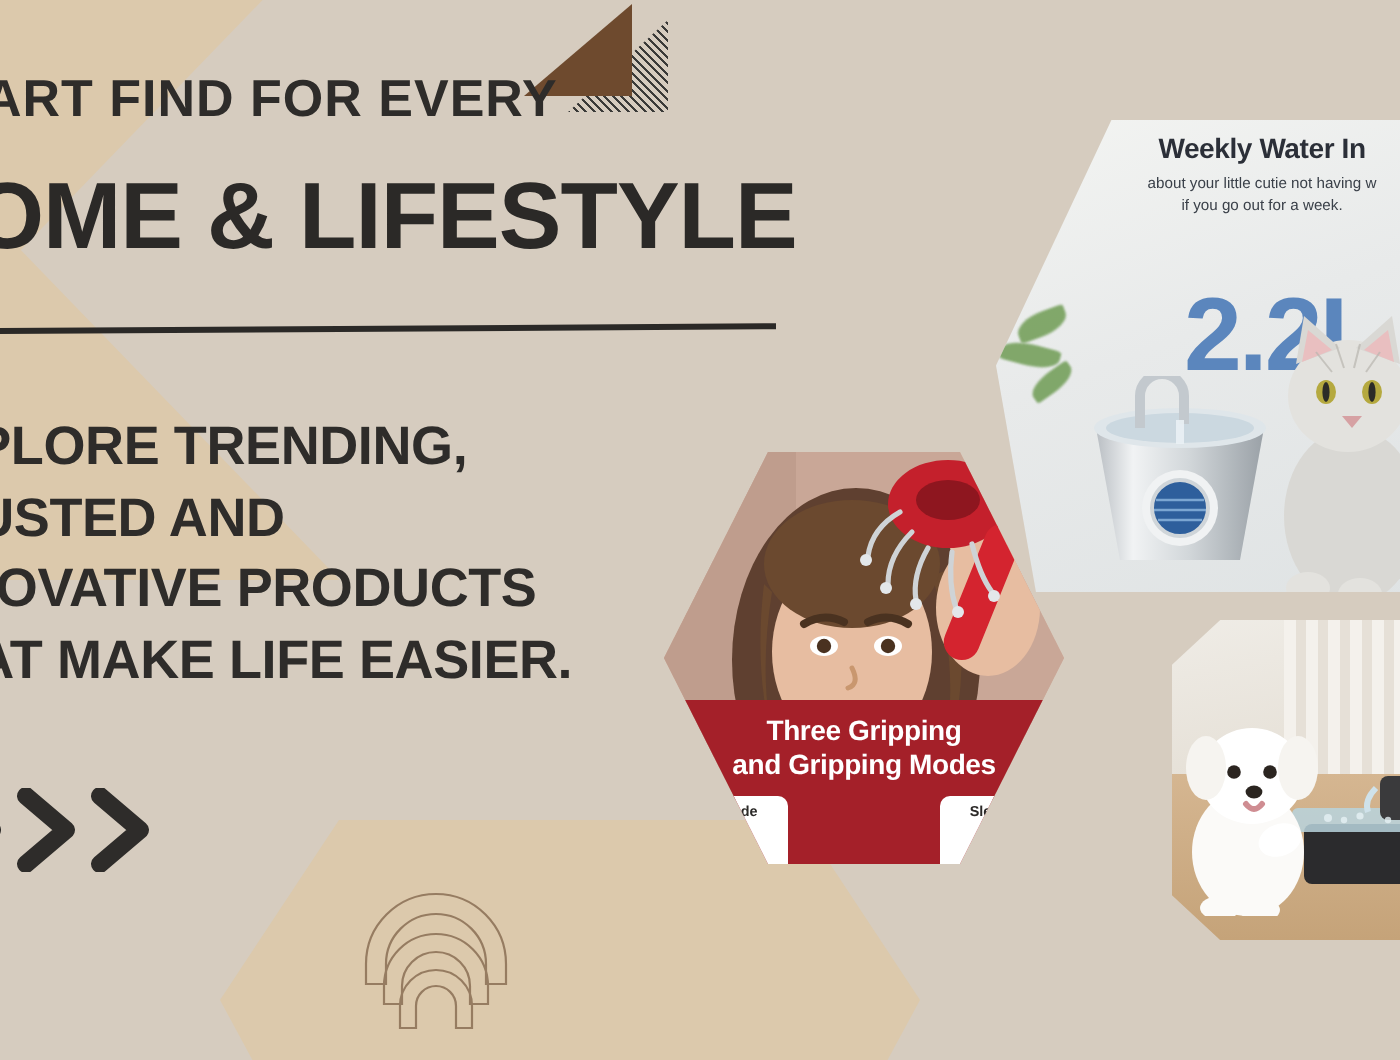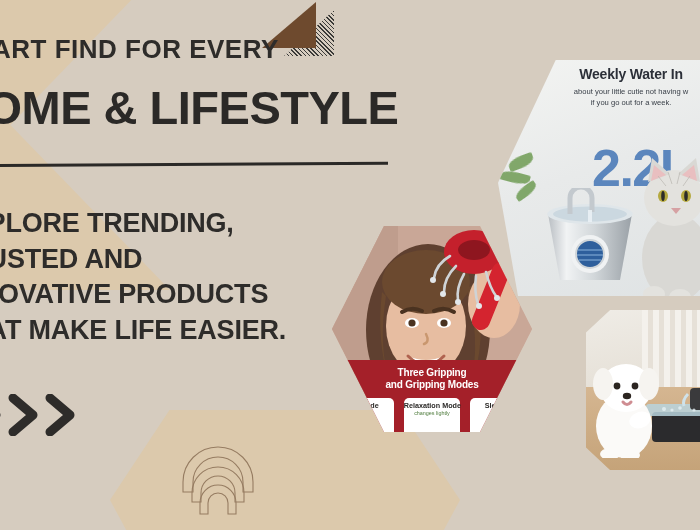--- a/index.html
+++ b/index.html
@@ -218,21 +218,21 @@
     position: absolute;
     left: 0;
     bottom: 32px;
     width: 100%;
     background: #a42029;
     padding: 7px 0 9px 0;
     text-align: center;
   }
   .massager-banner .mb-line {
     color: #ffffff;
-    font-size: 10px;
+    font-size: 14px;
     font-weight: 700;
     line-height: 1.22;
     letter-spacing: -0.2px;
   }
   .mode-row {
     position: absolute;
     left: 0;
     bottom: 0;
     width: 100%;
     height: 34px;
@@ -473,24 +473,20 @@
       <div class="mb-line">Three Gripping</div>
       <div class="mb-line">and Gripping Modes</div>
     </div>
 
     <div class="mode-row">
       <div class="mode-card">
         <div class="mc-title">n Mode</div>
         <div class="mc-sub">Light</div>
       </div>
       <div class="mode-card">
-        <div class="mc-title">Relaxation Mode</div>
-        <div class="mc-sub">changes lightly</div>
-      </div>
-      <div class="mode-card">
         <div class="mc-title">Sleep P</div>
         <div class="mc-sub">Light</div>
       </div>
     </div>
   </div>
 
   <div class="photo-dog">
     <div class="curtain"></div>
     <div class="floor"></div>
 

